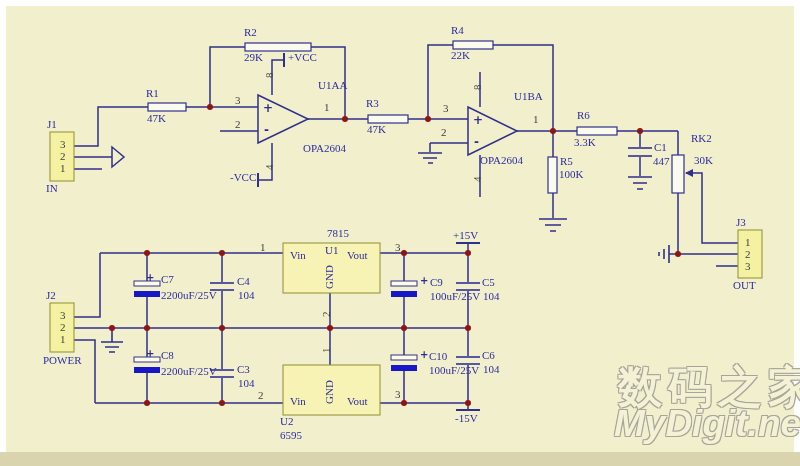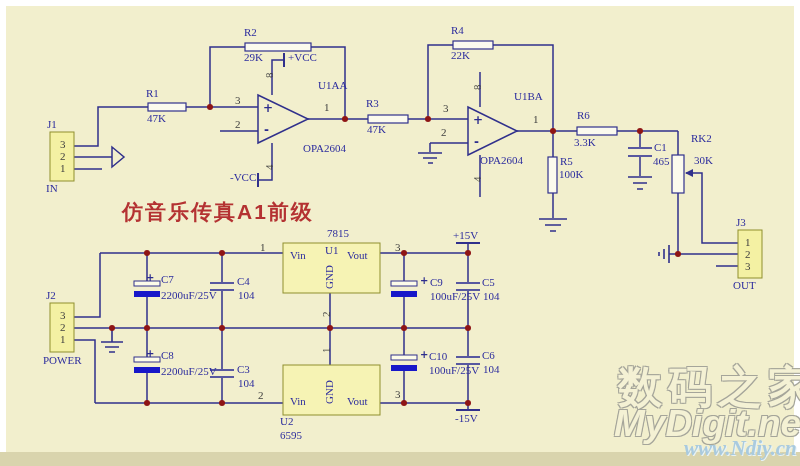--- a/index.html
+++ b/index.html
@@ -168,31 +168,30 @@
   <span class="lb" style="left:514px;top:91px">U1BA</span>
   <span class="lb" style="left:480px;top:155px">OPA2604</span>
 
   <span class="lb" style="left:451px;top:25px">R4</span>
   <span class="lb" style="left:451px;top:50px">22K</span>
   <span class="lb" style="left:560px;top:156px">R5</span>
   <span class="lb" style="left:559px;top:169px">100K</span>
   <span class="lb" style="left:577px;top:110px">R6</span>
   <span class="lb" style="left:574px;top:137px">3.3K</span>
   <span class="lb" style="left:654px;top:142px">C1</span>
-  <span class="lb" style="left:653px;top:156px">465</span>
+  <span class="lb" style="left:653px;top:156px">447</span>
   <span class="lb" style="left:691px;top:133px">RK2</span>
   <span class="lb" style="left:694px;top:155px">30K</span>
 
   <span class="lb" style="left:736px;top:217px">J3</span>
   <span class="lb pin" style="left:745px;top:237px">1</span>
   <span class="lb pin" style="left:745px;top:249px">2</span>
   <span class="lb pin" style="left:745px;top:261px">3</span>
   <span class="lb" style="left:733px;top:280px">OUT</span>
 
-  <span class="ttl" style="left:122px;top:198px">仿音乐传真A1前级</span>
 
   <span class="lb" style="left:46px;top:290px">J2</span>
   <span class="lb pin" style="left:60px;top:310px">3</span>
   <span class="lb pin" style="left:60px;top:322px">2</span>
   <span class="lb pin" style="left:60px;top:334px">1</span>
   <span class="lb" style="left:43px;top:355px">POWER</span>
 
   <span class="lb cplus" style="left:146px;top:272px">+</span>
   <span class="lb" style="left:161px;top:274px">C7</span>
   <span class="lb" style="left:161px;top:290px">2200uF/25V</span>
@@ -230,14 +229,13 @@
   <span class="lb" style="left:290px;top:396px">Vin</span>
   <span class="lb" style="left:347px;top:396px">Vout</span>
   <span class="lb pin" style="left:258px;top:390px">2</span>
   <span class="lb pin" style="left:395px;top:389px">3</span>
   <span class="lb" style="left:280px;top:416px">U2</span>
   <span class="lb" style="left:280px;top:430px">6595</span>
   <span class="lb" style="left:455px;top:413px">-15V</span>
 
   <span class="wm wm1" style="left:618px;top:358px">数码之家</span>
   <span class="wm wm2" style="left:614px;top:403px">MyDigit.net</span>
-  <span class="wm3" style="position:absolute;left:684px;top:436px;white-space:nowrap">www.Ndiy.cn</span>
 </div>
 
 </body></html>

